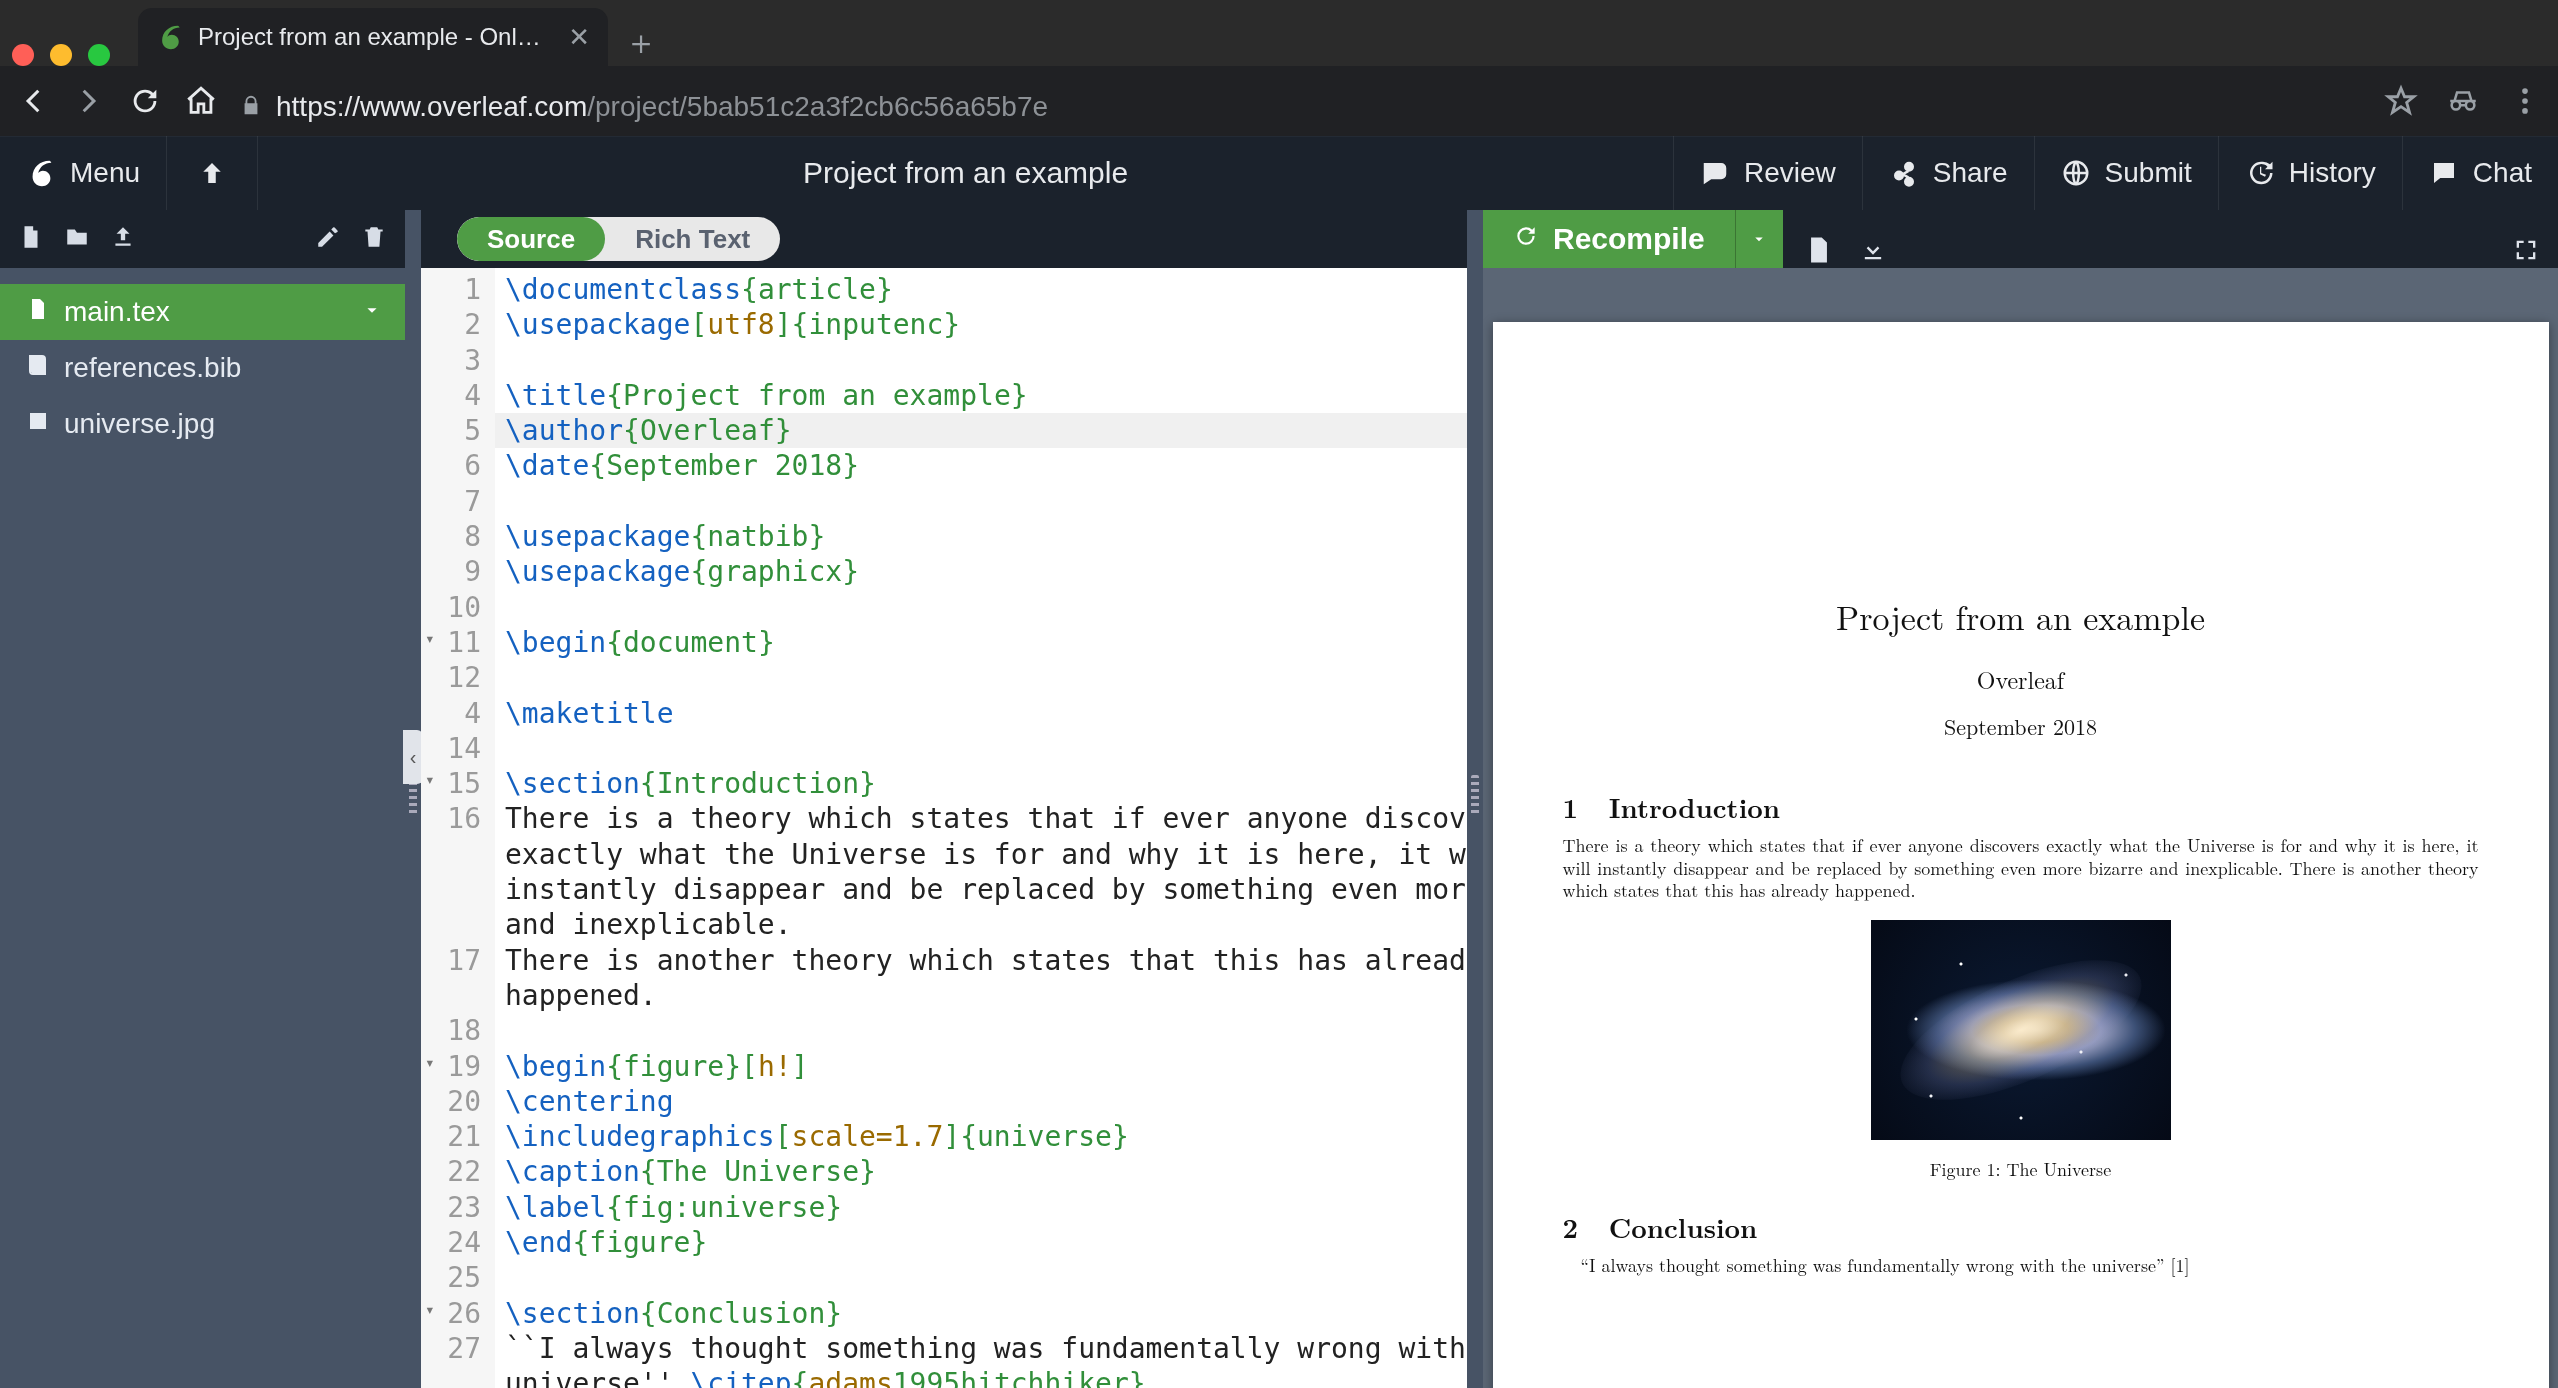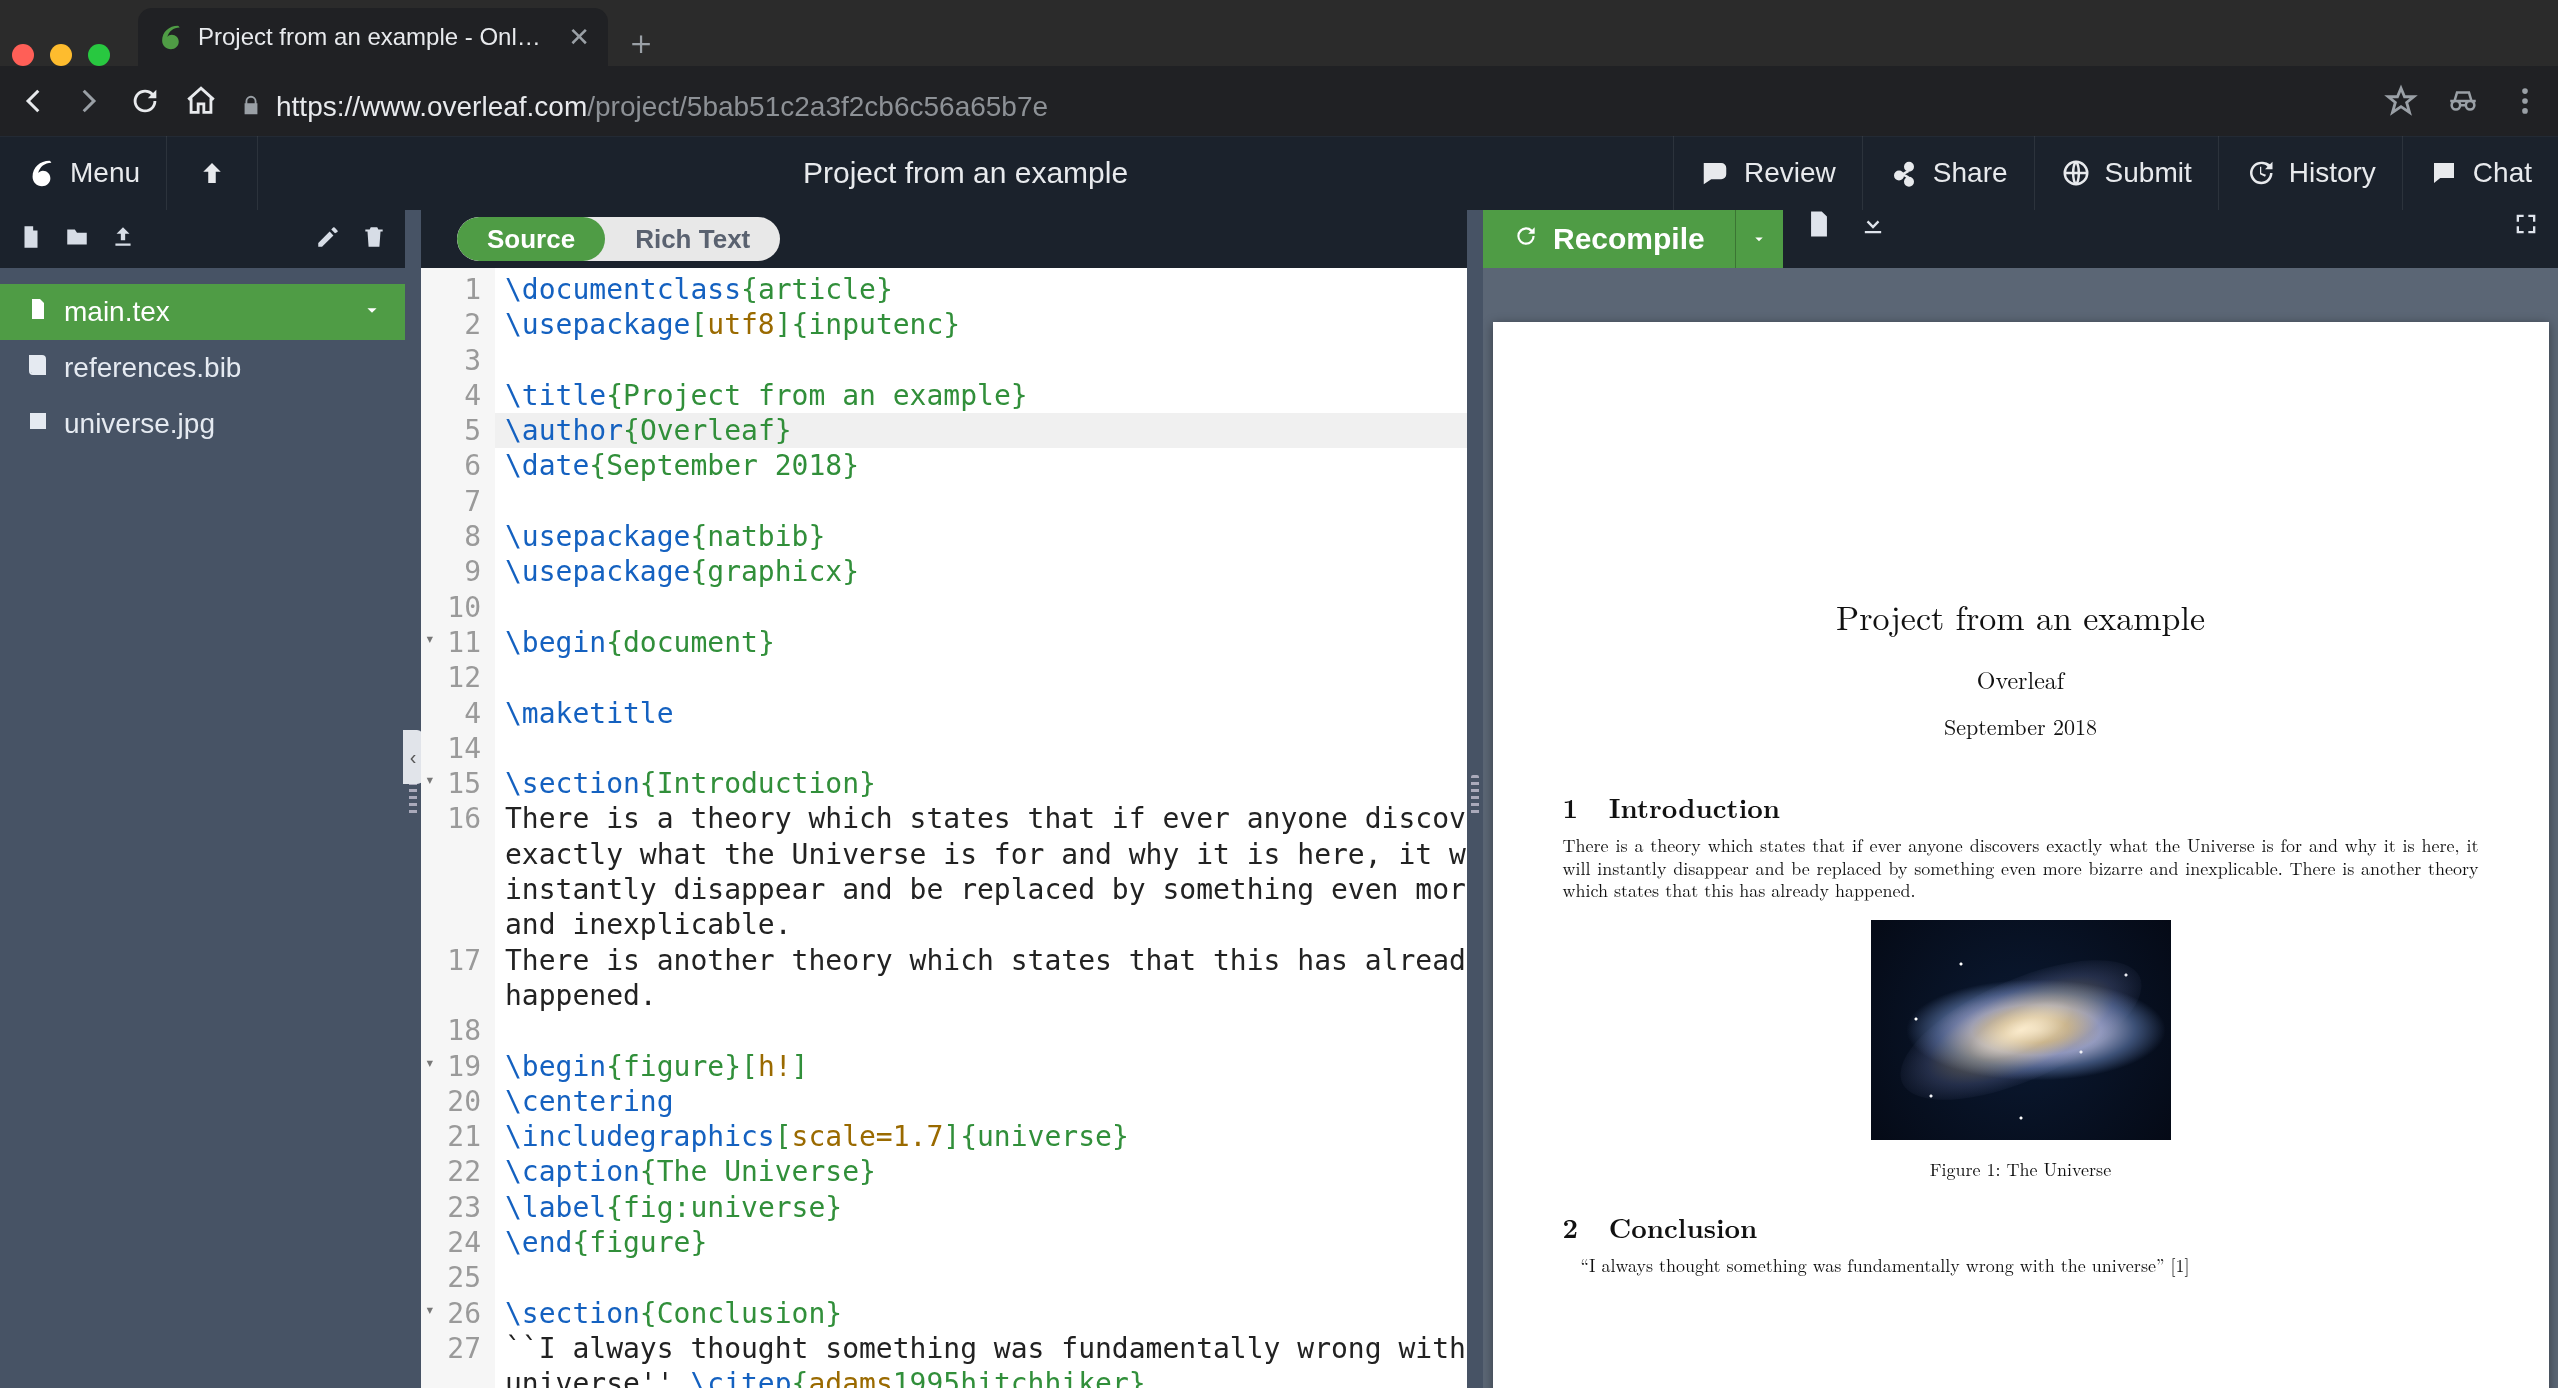--- a/index.html
+++ b/index.html
@@ -75,21 +75,21 @@
 .tok-arg { color: #318f3a; }
 .tok-text { color: #222; }
 .tok-cite { color: #9a6a00; border-bottom: 2px dotted #d33; }
 
 .splitter-v { width: 16px; background: #475365; position: relative; }
 .splitter-v::before { content: ""; position: absolute; left: 4px; top: 48%; width: 8px; height: 40px; background: repeating-linear-gradient(#aab 0 3px, transparent 3px 7px); border-radius: 2px; }
 .collapse-nub { position: absolute; left: -2px; top: 520px; width: 20px; height: 54px; background: #e1e4ea; border-radius: 0 6px 6px 0; display: flex; align-items: center; justify-content: center; color: #555; font-size: 20px; }
 
 
 .pdf-col { width: 1075px; display: flex; flex-direction: column; background: #5b6675; }
-.pdf-toolbar { display: flex; align-items: flex-start; height: 58px; background: #1b222c; color: #fff; padding-right: 18px; }
+.pdf-toolbar { display: flex; align-items: flex-end; height: 58px; background: #1b222c; color: #fff; padding-right: 18px; }
 .recompile-group { display: flex; height: 100%; }
 .recompile-btn { display: flex; align-items: center; gap: 14px; background: #4f9c45; padding: 0 30px; font-size: 30px; font-weight: 600; }
 .recompile-dd { display: flex; align-items: center; justify-content: center; background: #4f9c45; width: 48px; border-left: 1px solid rgba(0,0,0,0.25); }
 .pdf-tb-right { display: flex; gap: 26px; margin-left: 22px; color: #dfe4ec; align-items: center; }
 .pdf-tb-spacer { flex: 1; }
 .expand-icon { color: #dfe4ec; }
 
 .pdf-viewport { flex: 1; display: flex; justify-content: center; align-items: flex-start; padding: 54px 0; overflow: hidden; }
 .pdf-page { width: 1056px; background: #fff; min-height: 1150px; padding: 270px 70px 40px 70px; font-family: "Latin Modern Roman", "CMU Serif", Georgia, serif; color: #111; position: relative; box-shadow: 0 2px 10px rgba(0,0,0,0.4); }
 .pdf-page .doc-title { text-align: center; font-size: 34px; margin-bottom: 22px; }

